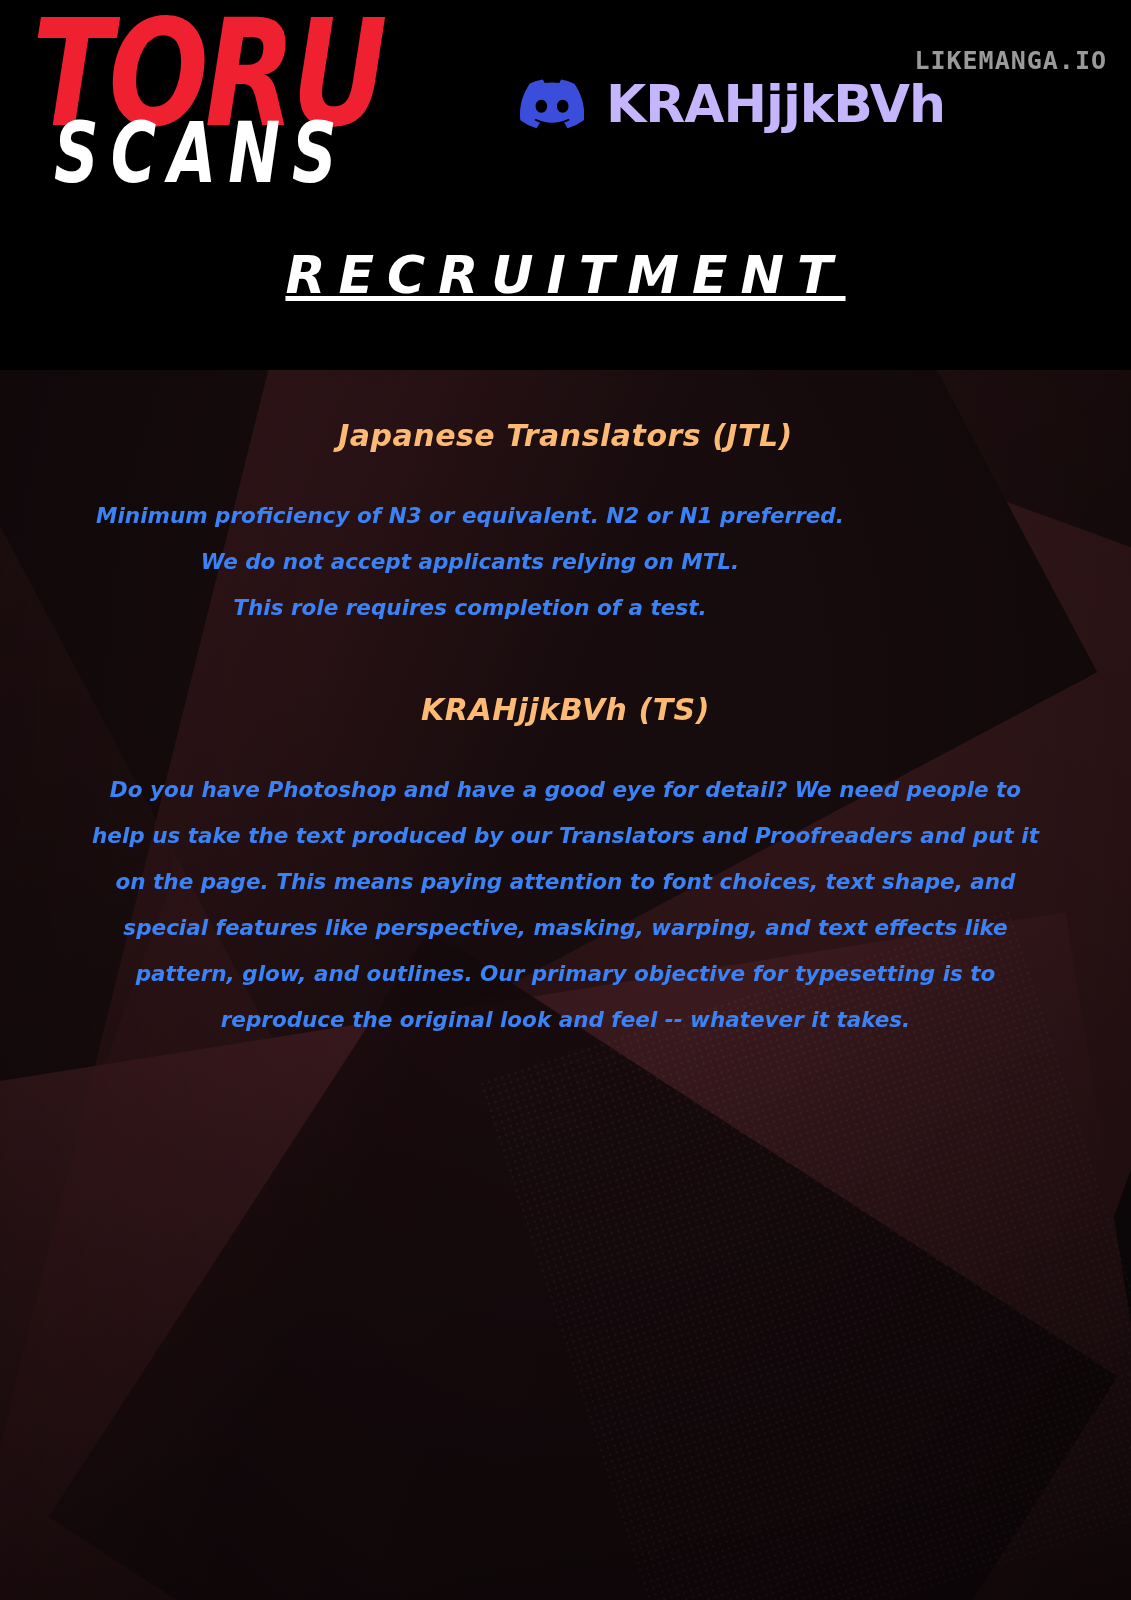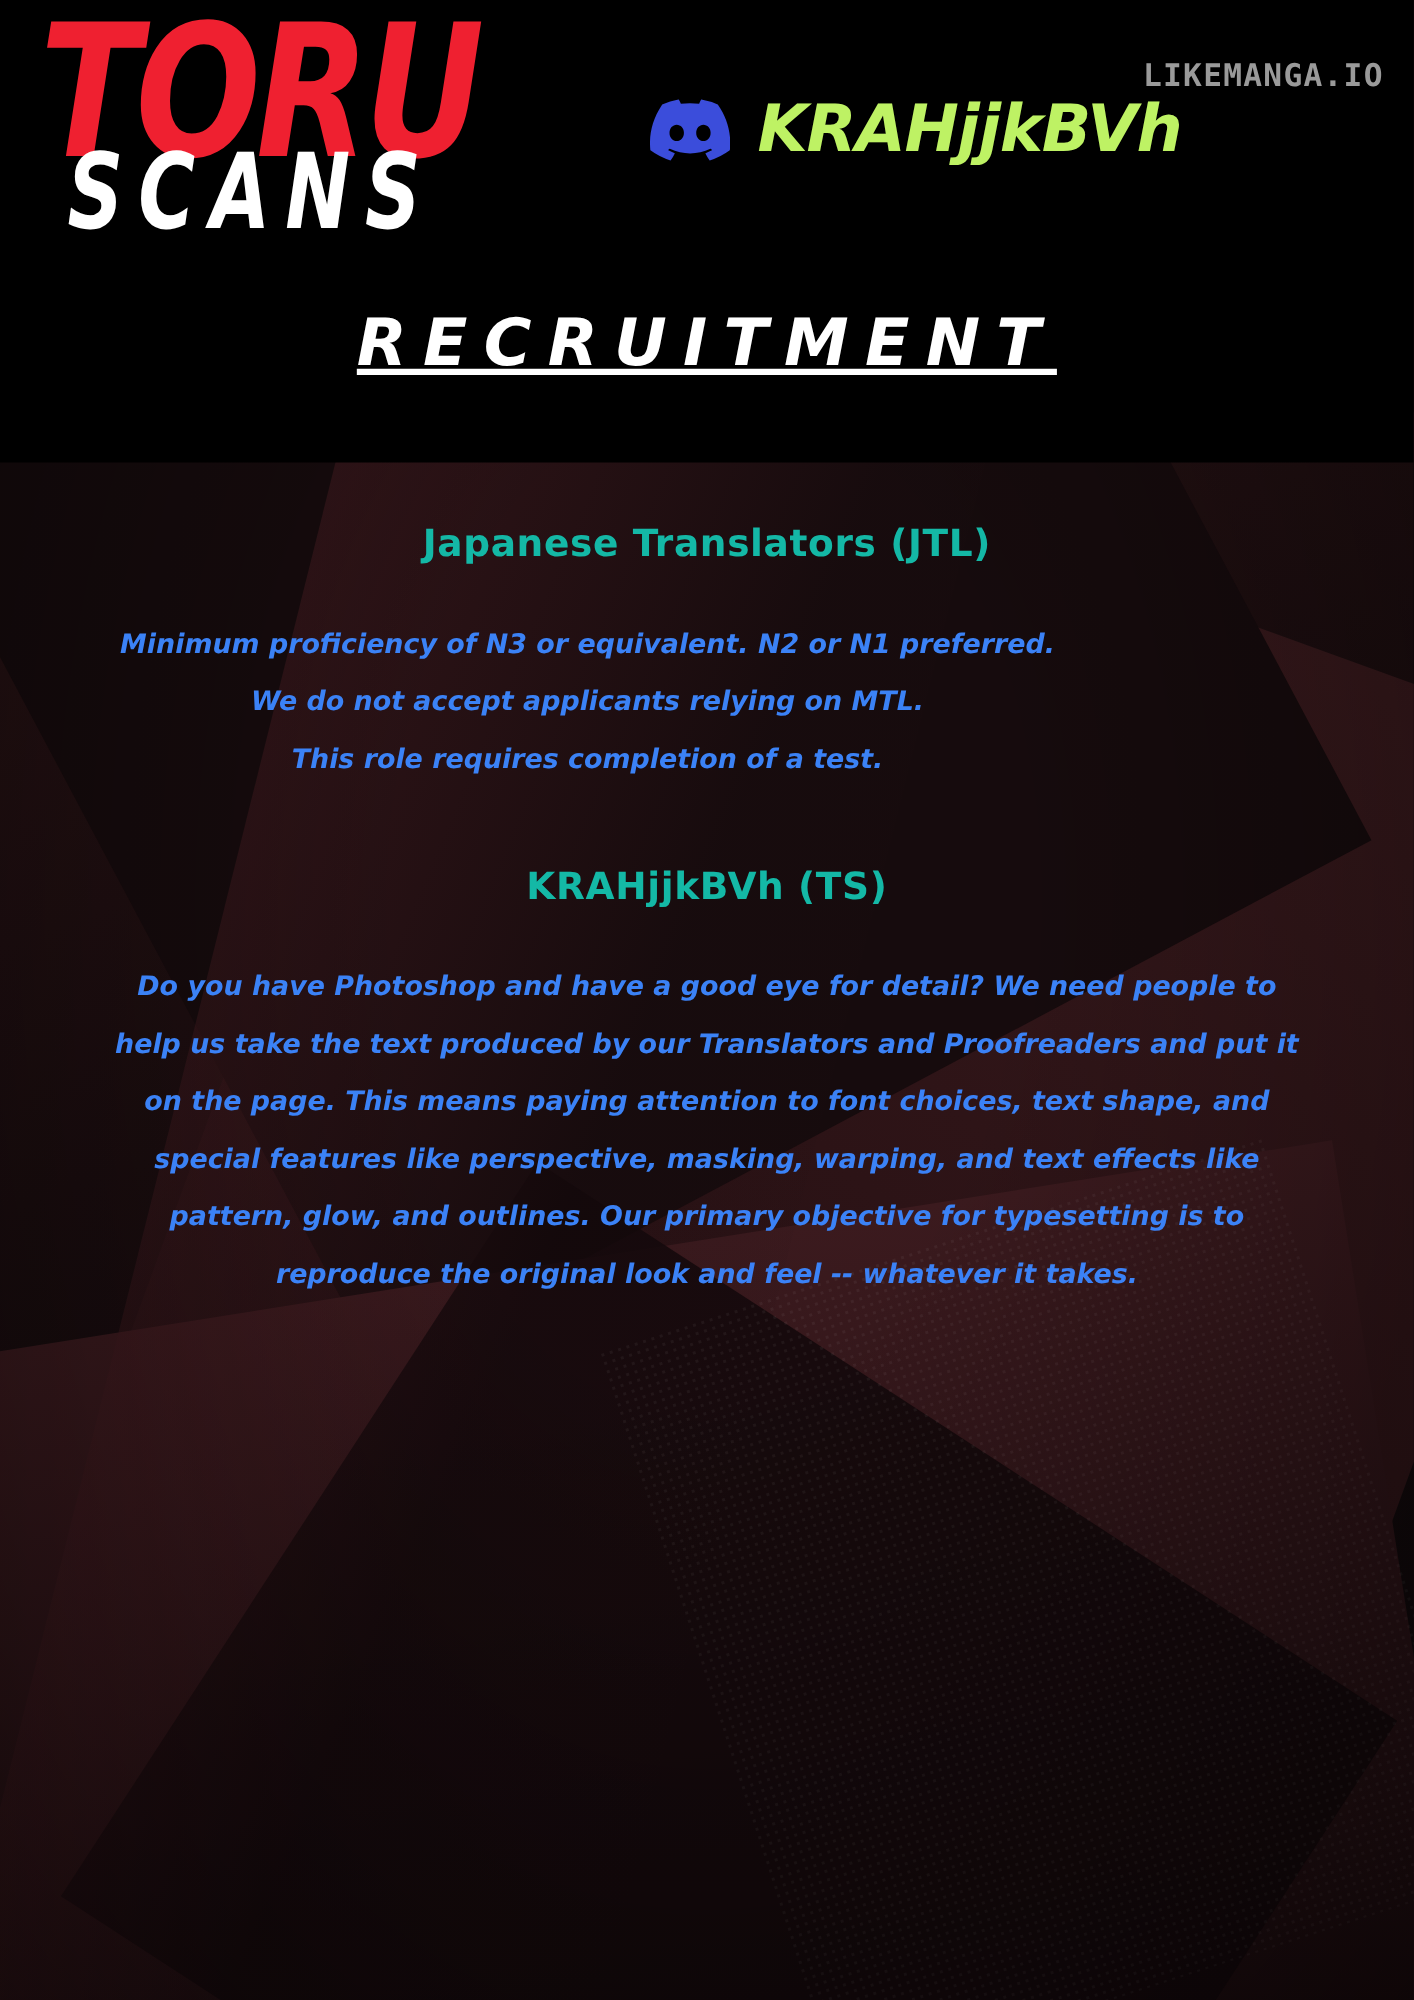--- a/index.html
+++ b/index.html
@@ -152,23 +152,22 @@
     align-items: center;
     gap: 22px;
   }
   .discord-icon {
     width: 64px; height: 64px;
     display: block;
   }
   .discord-name {
     font-family: "DejaVu Sans", sans-serif;
     font-weight: 900;
-    font-style: italic;
     font-size: 52px;
-    color: #bef264;
+    color: #c4b5fd;
     letter-spacing: -1px;
     white-space: nowrap;
   }
 
   
   .recruitment {
     position: absolute;
     left: 0; top: 245px;
     width: 100%;
     text-align: center;
@@ -188,23 +187,24 @@
     text-align: center;
     color: #ffffff;
   }
   .sec-jtl { top: 418px; }
   .sec-ts  { top: 692px; }
 
   .section h2 {
     margin: 0 0 40px 0;
     font-family: "DejaVu Sans", sans-serif;
     font-weight: 700;
+    font-style: italic;
     font-size: 30px;
     letter-spacing: .5px;
-    color: #14b8a6;
+    color: #fdba74;
   }
   .section p {
     margin: 0;
     font-family: "DejaVu Sans", sans-serif;
     font-weight: 700;
     font-style: italic;
     font-size: 21.5px;
     line-height: 46px;
     color: #3b82f6;
   }

